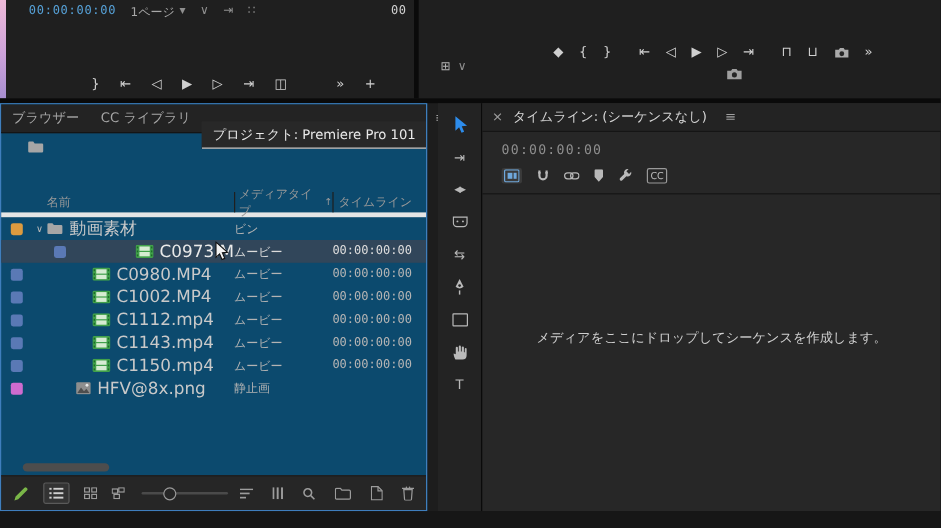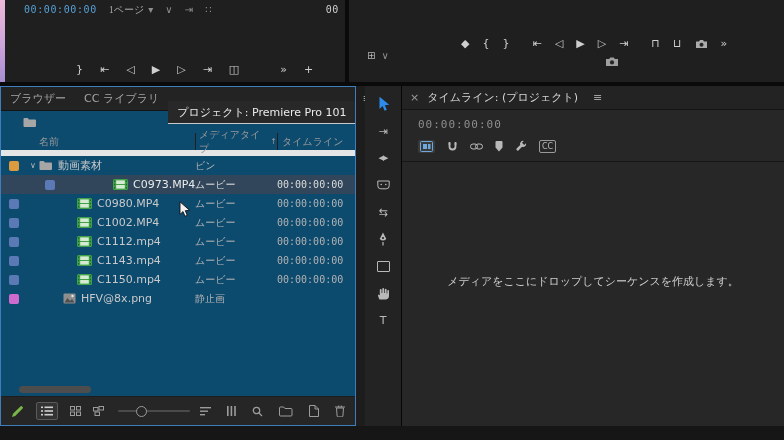--- a/index.html
+++ b/index.html
@@ -7,21 +7,21 @@
           font-family:"DejaVu Sans","Liberation Sans",sans-serif;font-size:11px;color:#c8c8c8;
           -webkit-font-smoothing:antialiased;}
   .mono{font-family:"DejaVu Sans Mono","Liberation Mono",monospace;}
 
   
   .source-monitor{position:absolute;left:0;top:0;width:345px;height:82px;background:#1f1f1f;}
   .pink-strip{position:absolute;left:0;top:0;width:5px;height:82px;
               background:linear-gradient(180deg,#eebad8 0%,#cda3da 55%,#a78ed0 100%);}
   .sm-topbar{position:absolute;top:2px;left:24px;right:6px;height:15px;display:flex;align-items:center;gap:12px;}
   .tc-blue{color:#56a0d6;font-size:10px;letter-spacing:.6px;}
-  .dd{display:flex;align-items:center;gap:4px;color:#a8a8a8;font-size:10px;font-family:Liberation Serif, serif;}
+  .dd{display:flex;align-items:center;gap:4px;color:#a8a8a8;font-size:10px;}
   .glyph{color:#b4b4b4;font-size:10px;line-height:1;}
   .glyph.dim{color:#8f8f8f;}
   .sm-duration{margin-left:auto;color:#cfcfcf;font-size:10px;letter-spacing:.6px;}
   .sm-transport{position:absolute;left:0;bottom:0;right:0;height:26px;display:flex;align-items:center;gap:17px;padding-left:76px;}
   .tbtn{color:#cfcfcf;font-size:11px;line-height:1;cursor:default;}
   .v-divider{position:absolute;left:345px;top:0;width:4px;height:82px;background:#0a0a0a;}
   .h-divider{position:absolute;left:0;top:82px;width:784px;height:4px;background:#0a0a0a;}
 
   .program-monitor{position:absolute;left:349px;top:0;width:435px;height:82px;background:#1f1f1f;}
   .pm-row{position:absolute;top:38px;left:112px;display:flex;align-items:center;gap:13px;}
@@ -37,31 +37,31 @@
   .tab.active{color:#eaeaea;background:#282828;box-shadow:inset 0 -1px 0 #c9c9c9;margin-top:28px;}
   .panel-menu{color:#a0a0a0;padding:0 7px;font-size:11px;}
   .pp-overflow{margin-left:auto;padding-right:7px;color:#a0a0a0;letter-spacing:-1px;}
   .pp-crumb{height:22px;display:flex;align-items:center;gap:7px;padding-left:22px;color:#c6c6c6;font-size:10.5px;}
   .pp-searchrow{height:25px;display:flex;align-items:center;gap:11px;padding:0 8px;}
   .searchbox{display:flex;align-items:center;gap:5px;width:160px;height:16px;background:#1c1c1c;
              border:1px solid #121212;border-radius:3px;padding:0 5px;box-sizing:border-box;}
   .searchbox input{flex:1;min-width:0;background:transparent;border:0;outline:none;color:#ddd;font-size:10px;
                    font-family:inherit;}
   .pp-status{color:#bdbdbd;font-size:10px;white-space:nowrap;overflow:hidden;}
-  .pp-header{height:17px;display:flex;align-items:center;color:#999;font-size:10px;border-bottom:6px solid #e5e5e5;}
+  .pp-header{height:17px;display:flex;align-items:center;color:#999;font-size:10px;border-bottom:4px solid #e5e5e5;margin-top:27px;}
   .col-name{flex:1;padding-left:38px;}
   .col-type{width:82px;flex:none;display:flex;align-items:center;gap:3px;border-left:1px solid #1f1f1f;height:100%;padding-left:3px;box-sizing:border-box;}
   .col-start{width:78px;flex:none;border-left:1px solid #1f1f1f;height:100%;display:flex;align-items:center;padding-left:4px;box-sizing:border-box;white-space:nowrap;overflow:hidden;}
   .pp-row{height:19px;display:flex;align-items:center;color:#c9c9c9;}
   .pp-row.selected{background:#31465a;color:#e9e9e9;padding-left:36px;}
   .swatch{width:10px;height:10px;border-radius:2px;margin-left:8px;flex:none;}
   .indent{flex:none;height:1px;}
   .chev{margin-left:8px;width:12px;text-align:center;color:#b9b9b9;font-size:8px;flex:none;}
   .ic{flex:none;display:flex;margin-right:5px;}
-  .pp-label{flex:1;white-space:nowrap;overflow:hidden;font-size:11px;}
+  .pp-label{flex:1;white-space:nowrap;overflow:hidden;font-size:14px;}
   .pp-type{width:82px;flex:none;font-size:10px;color:#b3b3b3;}
   .pp-row.selected .pp-type,.pp-row.selected .pp-start{color:#dcdcdc;}
   .pp-start{width:78px;flex:none;font-size:10px;color:#b3b3b3;font-family:"DejaVu Sans Mono","Liberation Mono",monospace;}
   .pp-hscroll{position:absolute;left:8px;right:8px;bottom:32px;height:7px;}
   .pp-hscroll .thumb{width:72px;height:7px;margin-left:10px;background:#4d4d4d;border-radius:4px;}
   .pp-toolbar{position:absolute;left:0;right:0;bottom:0;height:29px;display:flex;align-items:center;
               padding:0 10px;border-top:1px solid #1d1d1d;background:#262626;box-sizing:border-box;}
   .tb{display:flex;align-items:center;justify-content:center;cursor:default;}
   .ml12{margin-left:12px;} .ml14{margin-left:14px;}
   .viewbtn{width:20px;height:16px;border:1px solid #5a5a5a;border-radius:2px;background:#333;}
@@ -479,21 +479,21 @@
       <svg width="12" height="13" viewBox="0 0 12 13">
           <path d="M2.5 12.5 C1.6 10.8 1 9.2 1 7.5 L2.8 8.2 V2.8 a0.9 0.9 0 0 1 1.8 0 V6 h0.7 V1.9 a0.9 0.9 0 0 1 1.8 0 V6 h0.7 V2.6 a0.9 0.9 0 0 1 1.8 0 V6.6 h0.7 V3.8 a0.85 0.85 0 0 1 1.7 0 V9 c0 2.3 -1.4 3.5 -3.6 3.5 Z" fill="#b9b9b9"></path>
         </svg>
     </span>
     <span class="tool">T</span>
   </div>
 
   <div class="timeline-panel">
     <div class="tl-tabs">
       <span class="tl-close">×</span>
-      <span class="tl-title">タイムライン: (プロジェクト)</span>
+      <span class="tl-title">タイムライン: (シーケンスなし)</span>
       <span class="panel-menu">≡</span>
     </div>
     <div class="tl-head">
       <div class="tl-tc mono">00:00:00:00</div>
       <div class="tl-toolbar">
         <span class="tb nest-btn">
           <svg width="13" height="11" viewBox="0 0 13 11">
               <rect x="0.5" y="0.5" width="12" height="10" rx="1" fill="none" stroke="#6fa8dc"></rect>
               <rect x="3" y="3" width="4" height="5" fill="#6fa8dc"></rect>
               <rect x="8" y="3" width="2.5" height="5" fill="#6fa8dc"></rect>

